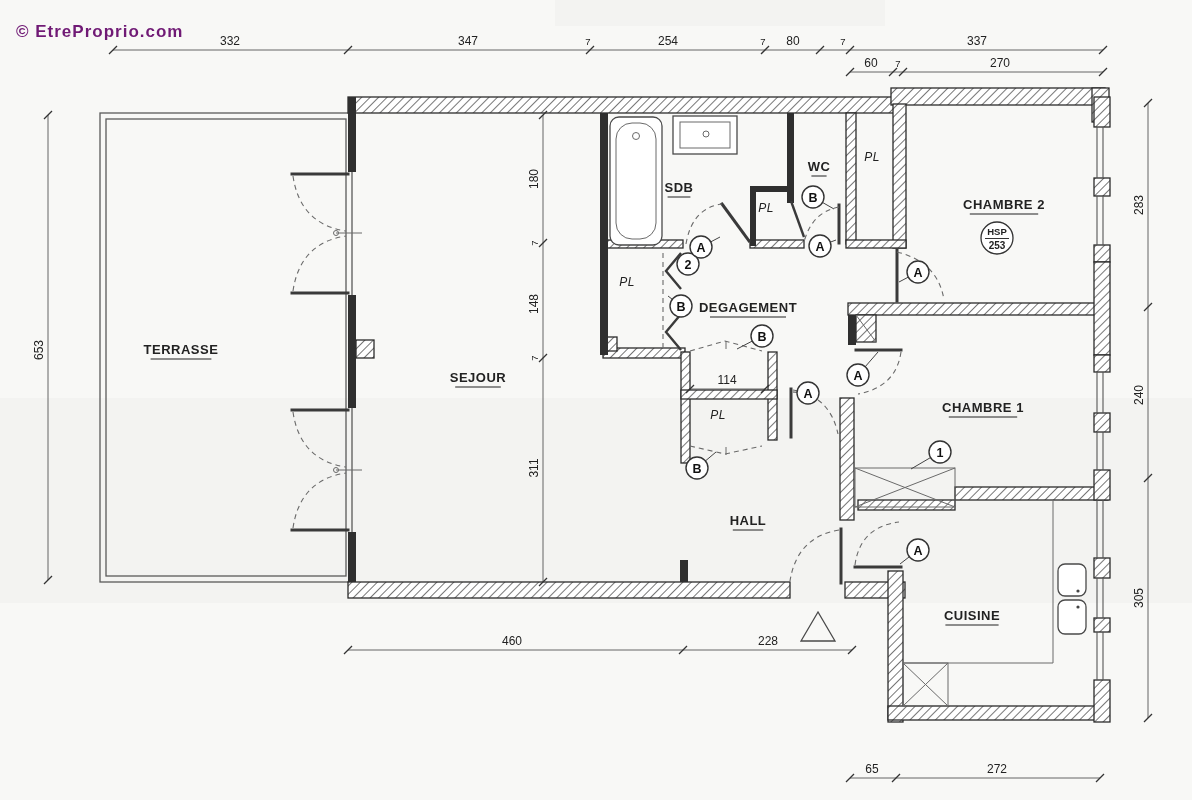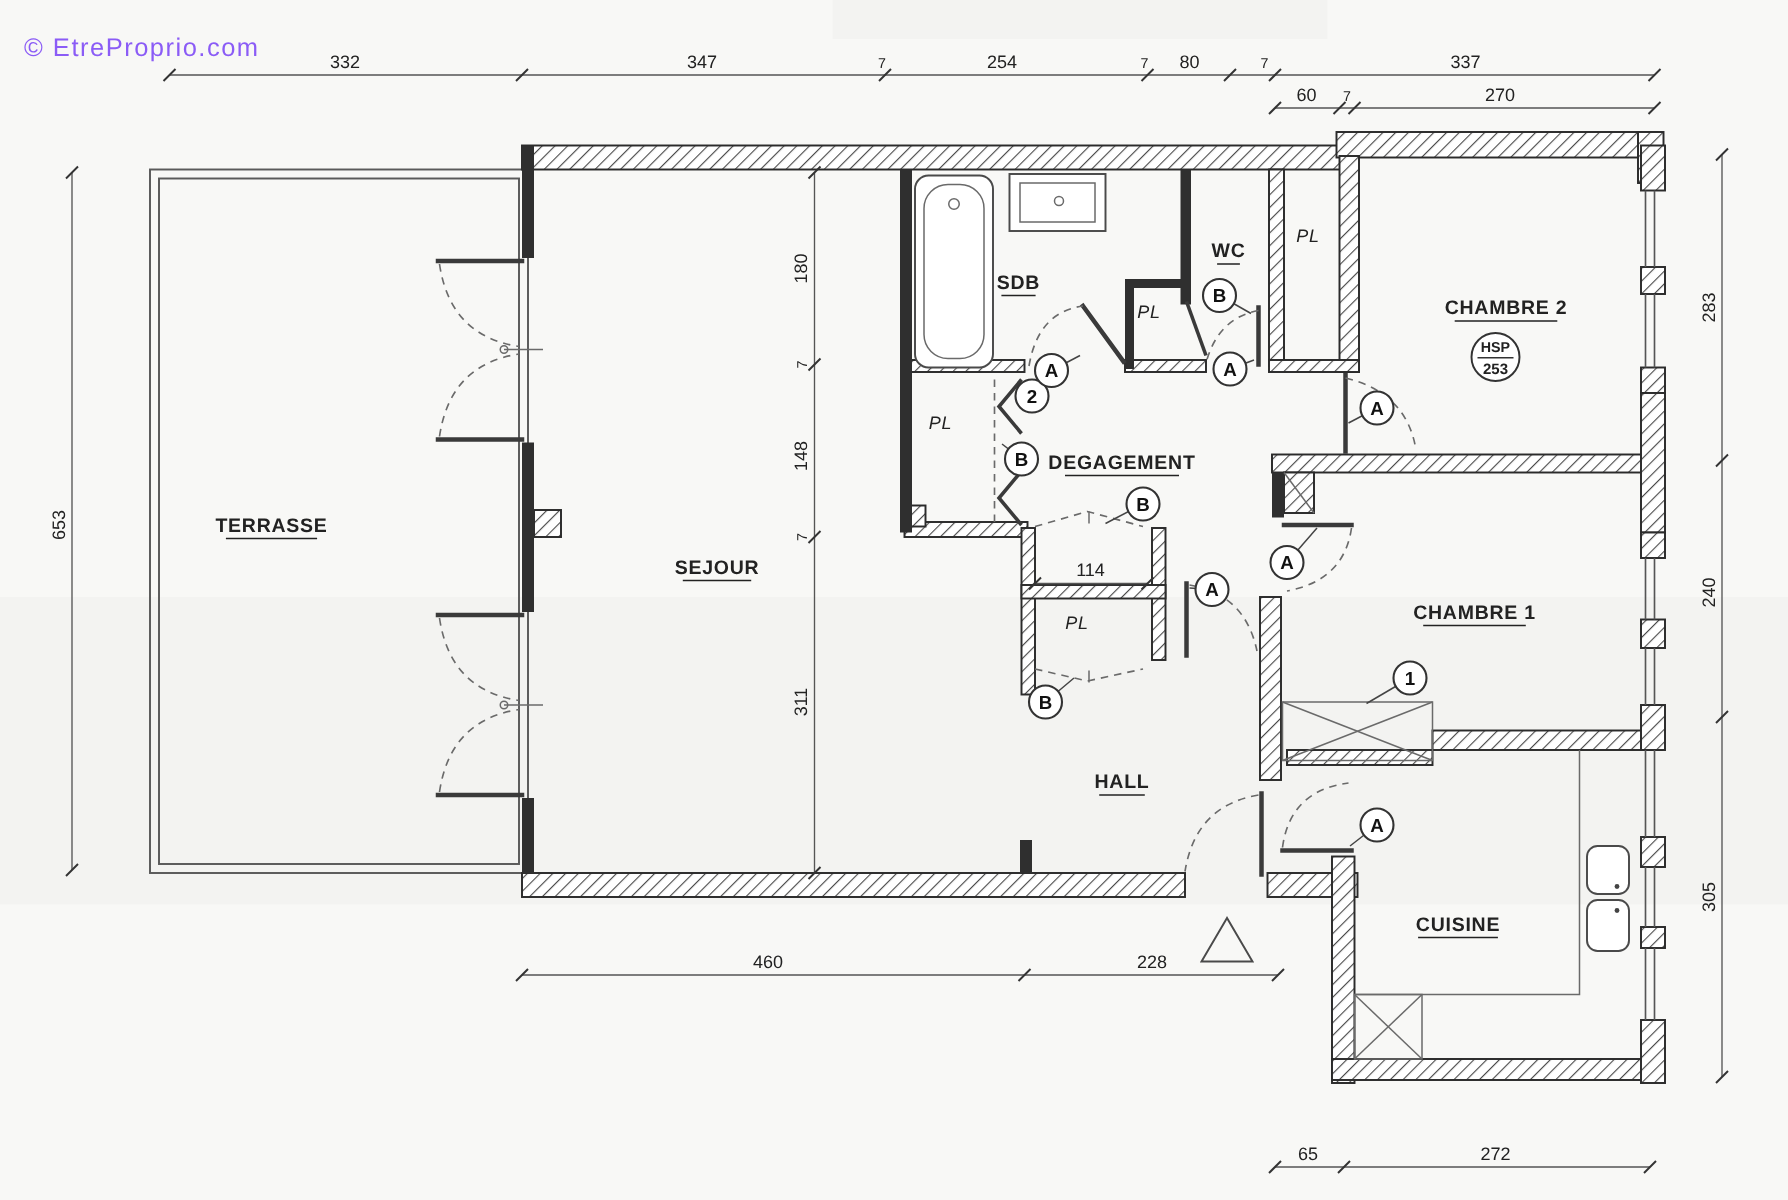--- a/index.html
+++ b/index.html
@@ -1,18 +1,18 @@
 <!DOCTYPE html>
 <html><head>
 <meta charset="utf-8">
 <style>
   html,body{margin:0;padding:0;background:#e9e9e7;font-family:"Liberation Sans",sans-serif;}
   #stage{position:relative;width:1192px;height:800px;background:#f8f8f6;overflow:hidden;}
-  #watermark{position:absolute;left:16px;top:22px;font-size:17px;font-weight:normal;
-             letter-spacing:1px;color:#8b5cf6;user-select:none;}
+  #watermark{position:absolute;left:16px;top:22px;font-size:17px;font-weight:bold;
+             letter-spacing:1px;color:#701a75;user-select:none;}
   svg{position:absolute;left:0;top:0;}
   .wh{fill:url(#hatch);stroke:#2b2b2b;stroke-width:1.3;}
   .ws{fill:#2f2f2f;stroke:none;}
   .leaf{stroke:#3a3a3a;stroke-width:3;stroke-linecap:square;fill:none;}
   .leaf2{stroke:#3a3a3a;stroke-width:2.4;fill:none;}
   .arc{stroke:#6a6a6a;stroke-width:1.1;stroke-dasharray:5 4;fill:none;}
   .fix{stroke:#4a4a4a;stroke-width:1.3;fill:#fff;}
   .fixthin{stroke:#6a6a6a;stroke-width:1;fill:none;}
   .win{stroke:#555;stroke-width:1.1;}
   .terr{fill:none;stroke:#5a5a5a;stroke-width:1.3;}

